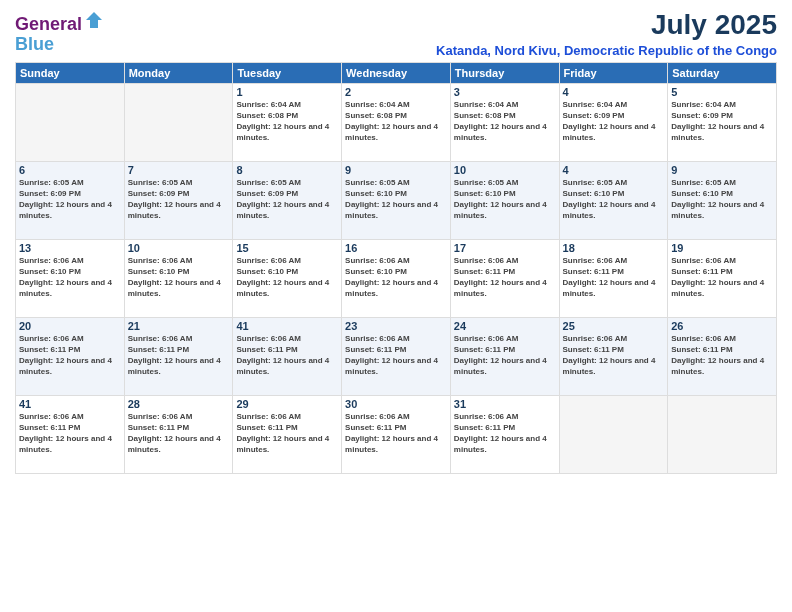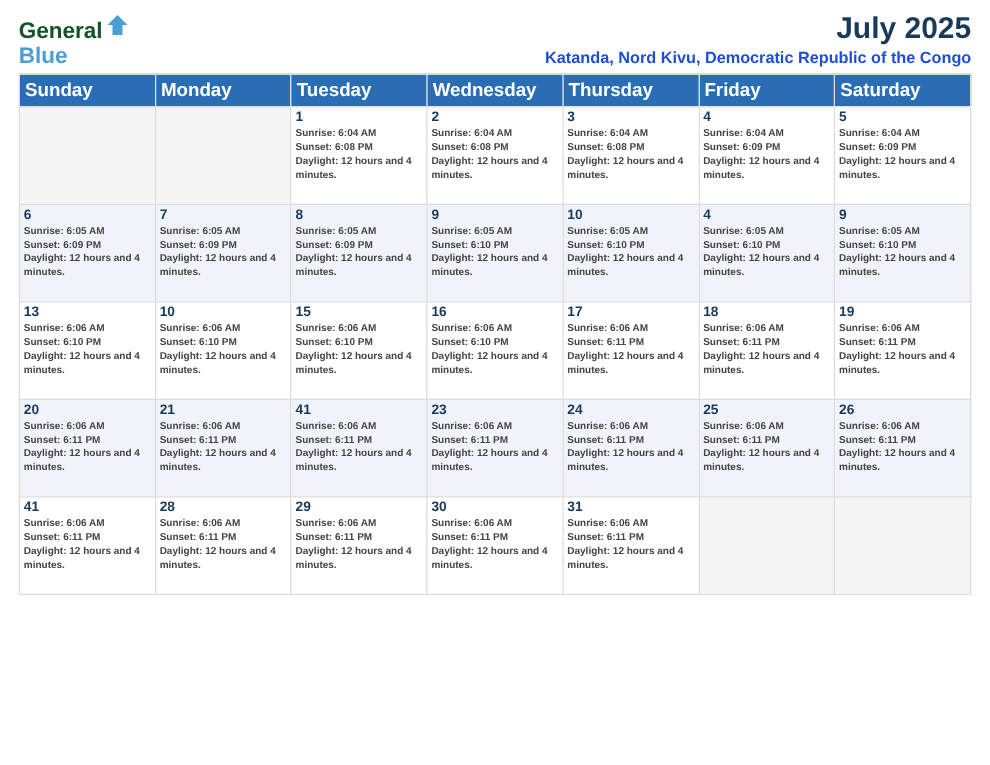--- a/index.html
+++ b/index.html
@@ -25,51 +25,51 @@
       display: flex;
       align-items: center;
     }
     .logo-text {
       font-size: 18px;
       font-weight: bold;
       color: #1a3a5c;
       line-height: 1.1;
     }
     .logo-text span {
-      color: #14532d;
+      color: #701a75;
     }
     .logo-icon {
       width: 20px;
       height: 20px;
       margin-left: 2px;
     }
     .title-block {
       text-align: right;
     }
     .month-year {
-      font-size: 24px;
+      font-size: 28px;
       font-weight: bold;
       color: #1a3a5c;
       line-height: 1.1;
     }
     .location {
       font-size: 13px;
       color: #1d4ed8;
       font-weight: bold;
       margin-top: 2px;
     }
     .calendar {
       width: 100%;
       border-collapse: collapse;
       table-layout: fixed;
     }
     .calendar th {
       background: #2a6db5;
       color: #fff;
-      font-size: 15px;
+      font-size: 11px;
       font-weight: bold;
       padding: 4px 4px;
       text-align: left;
       border: 1px solid #ddd;
     }
     .calendar td {
       border: 1px solid #ddd;
       vertical-align: top;
       padding: 2px 3px;
       font-size: 8.5px;

